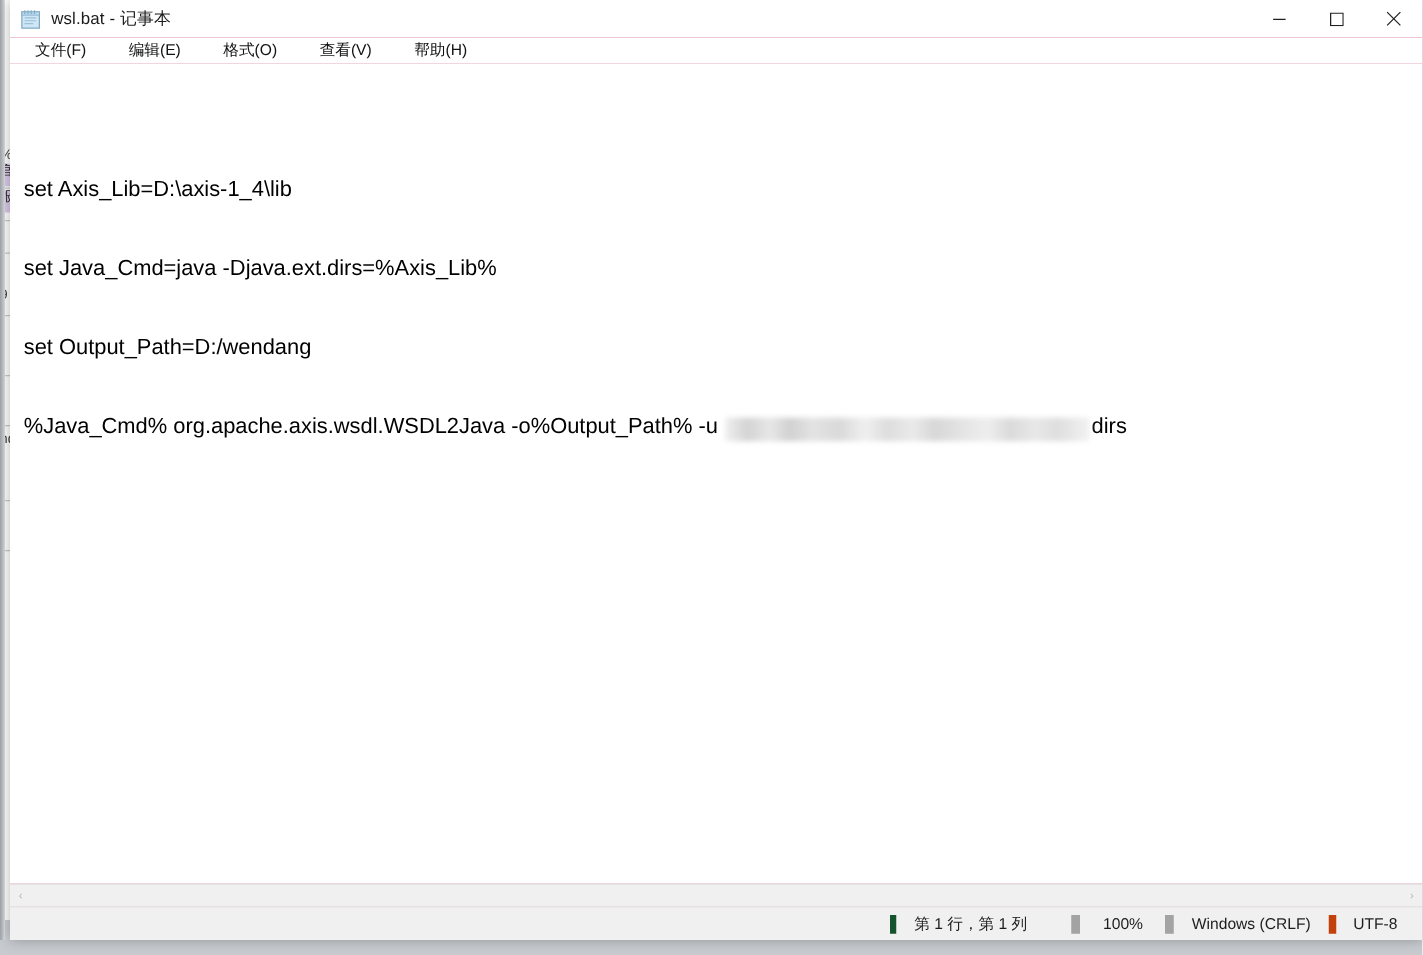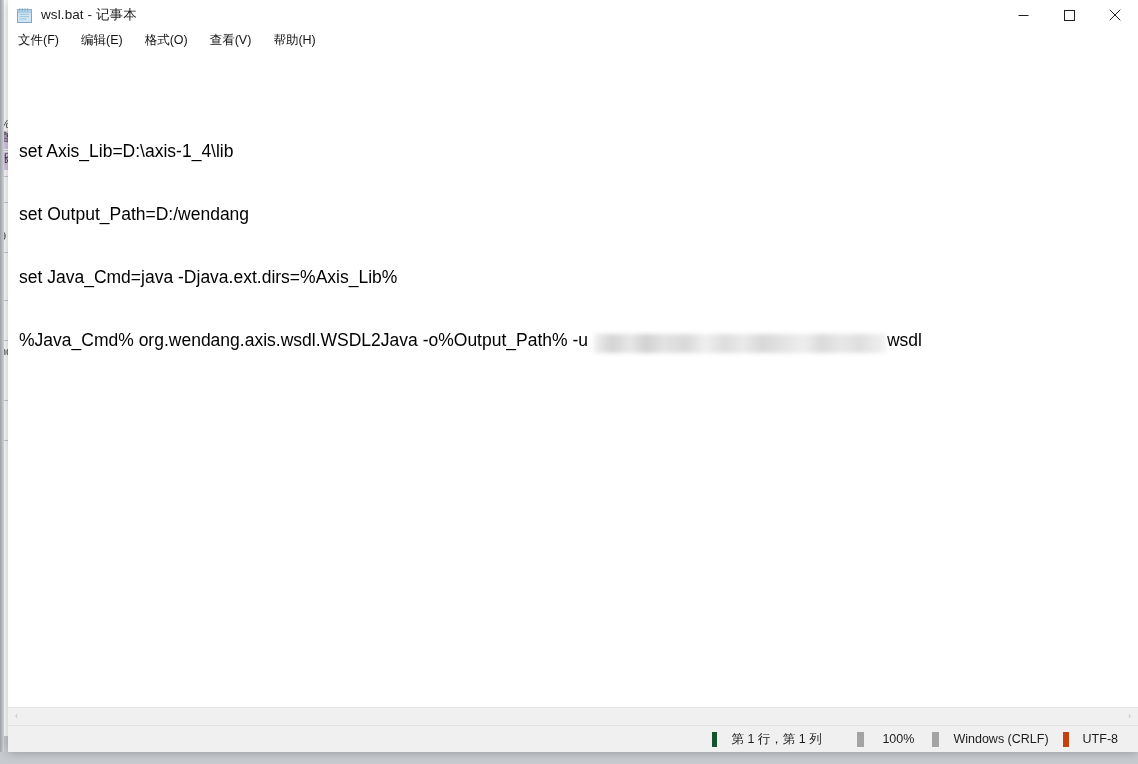--- a/index.html
+++ b/index.html
@@ -125,24 +125,24 @@
     padding: 0;
     cursor: default;
   }
   .capbtn svg { display: block; }
 
   
   .menubar {
     height: 21px;
     display: flex;
     align-items: center;
-    padding-left: 10px;
+    padding-left: 20px;
     background: #ffffff;
     flex: 0 0 auto;
-    gap: 4px;
+    gap: 16px;
   }
   .menuitem {
     font-size: 12.5px;
     color: #121212;
     padding: 0 9px 0 0;
     margin-right: 9px;
     white-space: nowrap;
     font-family: "Liberation Sans", sans-serif;
     cursor: default;
   }
@@ -339,23 +339,23 @@
       <span class="menuitem">编辑(E)</span>
       <span class="menuitem">格式(O)</span>
       <span class="menuitem">查看(V)</span>
       <span class="menuitem">帮助(H)</span>
     </div>
 
     <div class="editarea">
 
       <div class="codelines">
         <div class="codeline">set Axis_Lib=D:\axis-1_4\lib</div>
+        <div class="codeline">set Java_Cmd=java -Djava.ext.dirs=%Axis_Lib%</div>
         <div class="codeline">set Output_Path=D:/wendang</div>
-        <div class="codeline">set Java_Cmd=java -Djava.ext.dirs=%Axis_Lib%</div>
-        <div class="codeline"><span class="code-seg">%Java_Cmd% org.wendang.axis.wsdl.WSDL2Java -o%Output_Path% -u </span><span class="mosaic"></span><span class="code-seg">wsdl</span></div>
+        <div class="codeline"><span class="code-seg">%Java_Cmd% org.apache.axis.wsdl.WSDL2Java -o%Output_Path% -u </span><span class="mosaic"></span><span class="code-seg">dirs</span></div>
       </div>
 
     </div>
 
     <div class="hscroll">
       <div class="scroll-arrow">‹</div>
       <div class="scroll-track"></div>
       <div class="scroll-arrow">›</div>
     </div>
 

